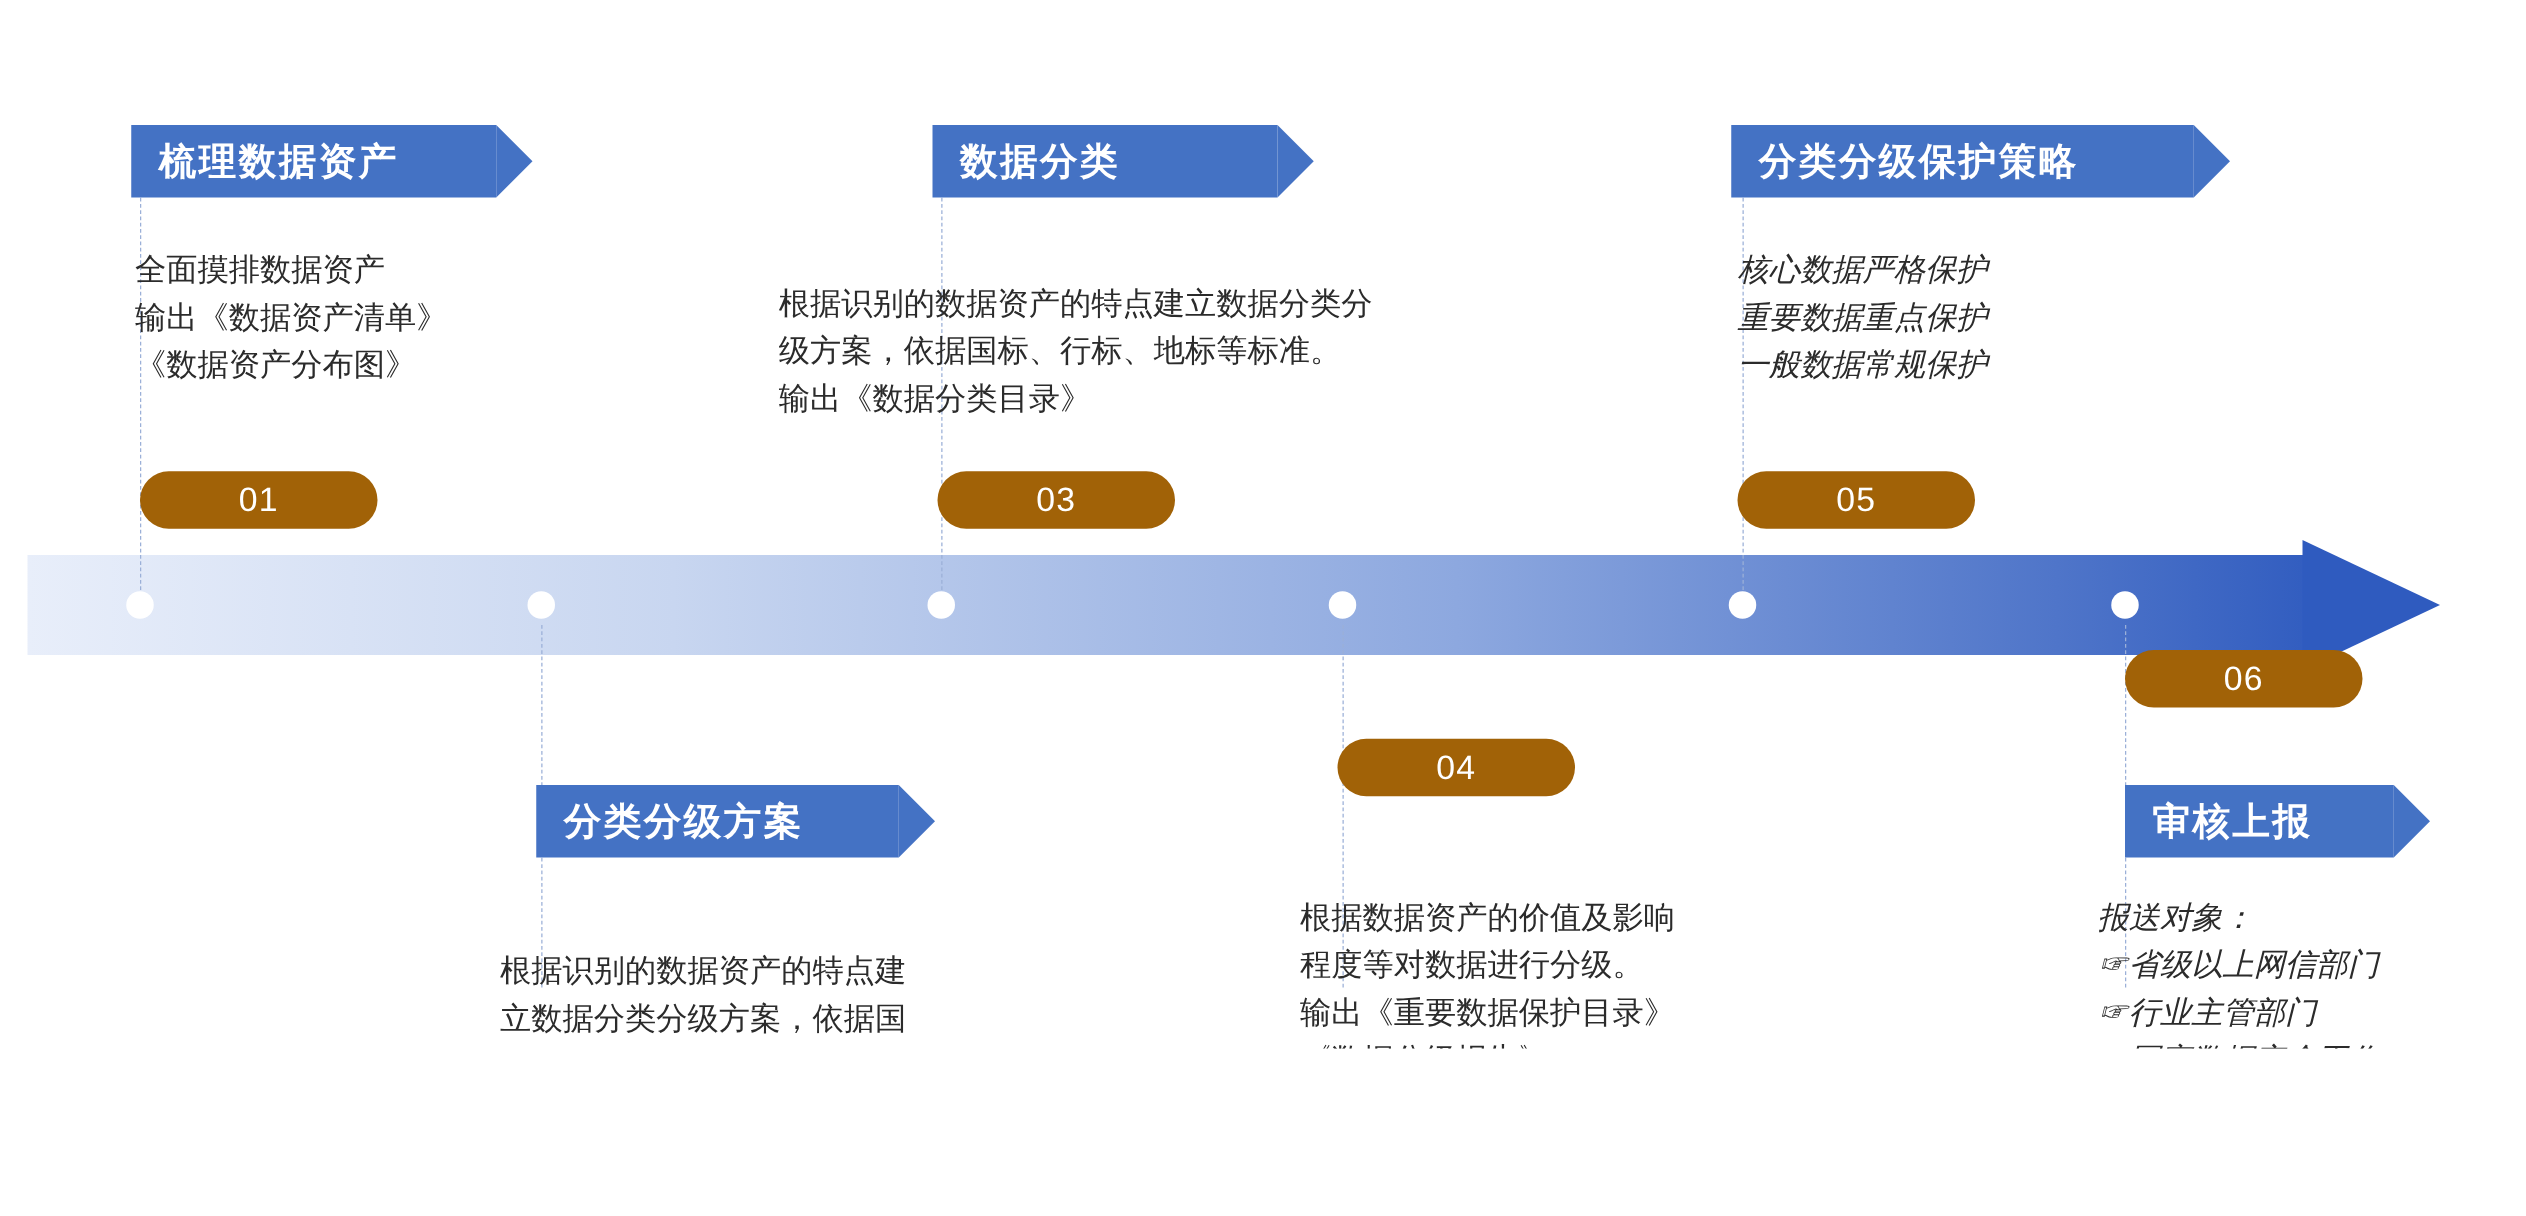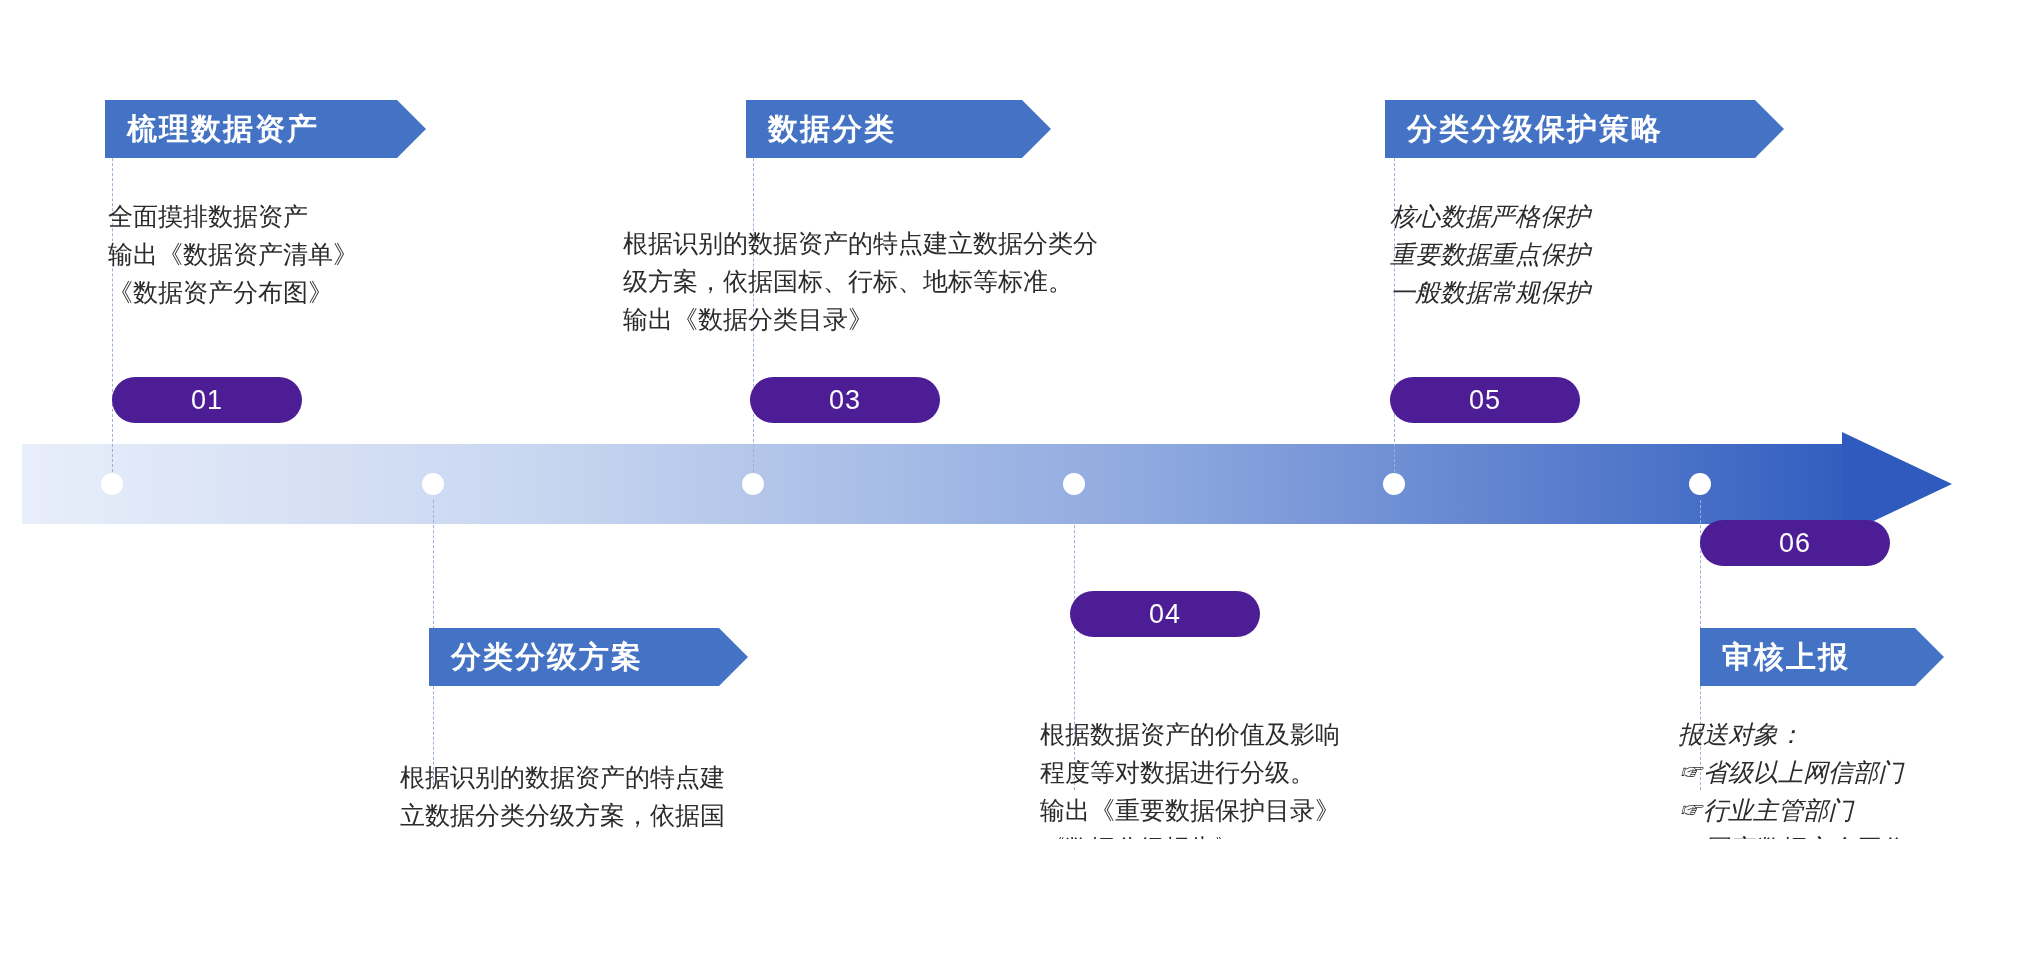--- a/index.html
+++ b/index.html
@@ -60,21 +60,21 @@
     width: 0;
     border-left: 1px dashed #9bb0d8;
   }
 
   
   .pill {
     position: absolute;
     height: 46px;
     width: 190px;
     border-radius: 23px;
-    background: #4c1d95;
+    background: #a16207;
     color: #ffffff;
     font-size: 27px;
     letter-spacing: 1px;
     display: flex;
     align-items: center;
     justify-content: center;
   }
 
   
   .banner {

